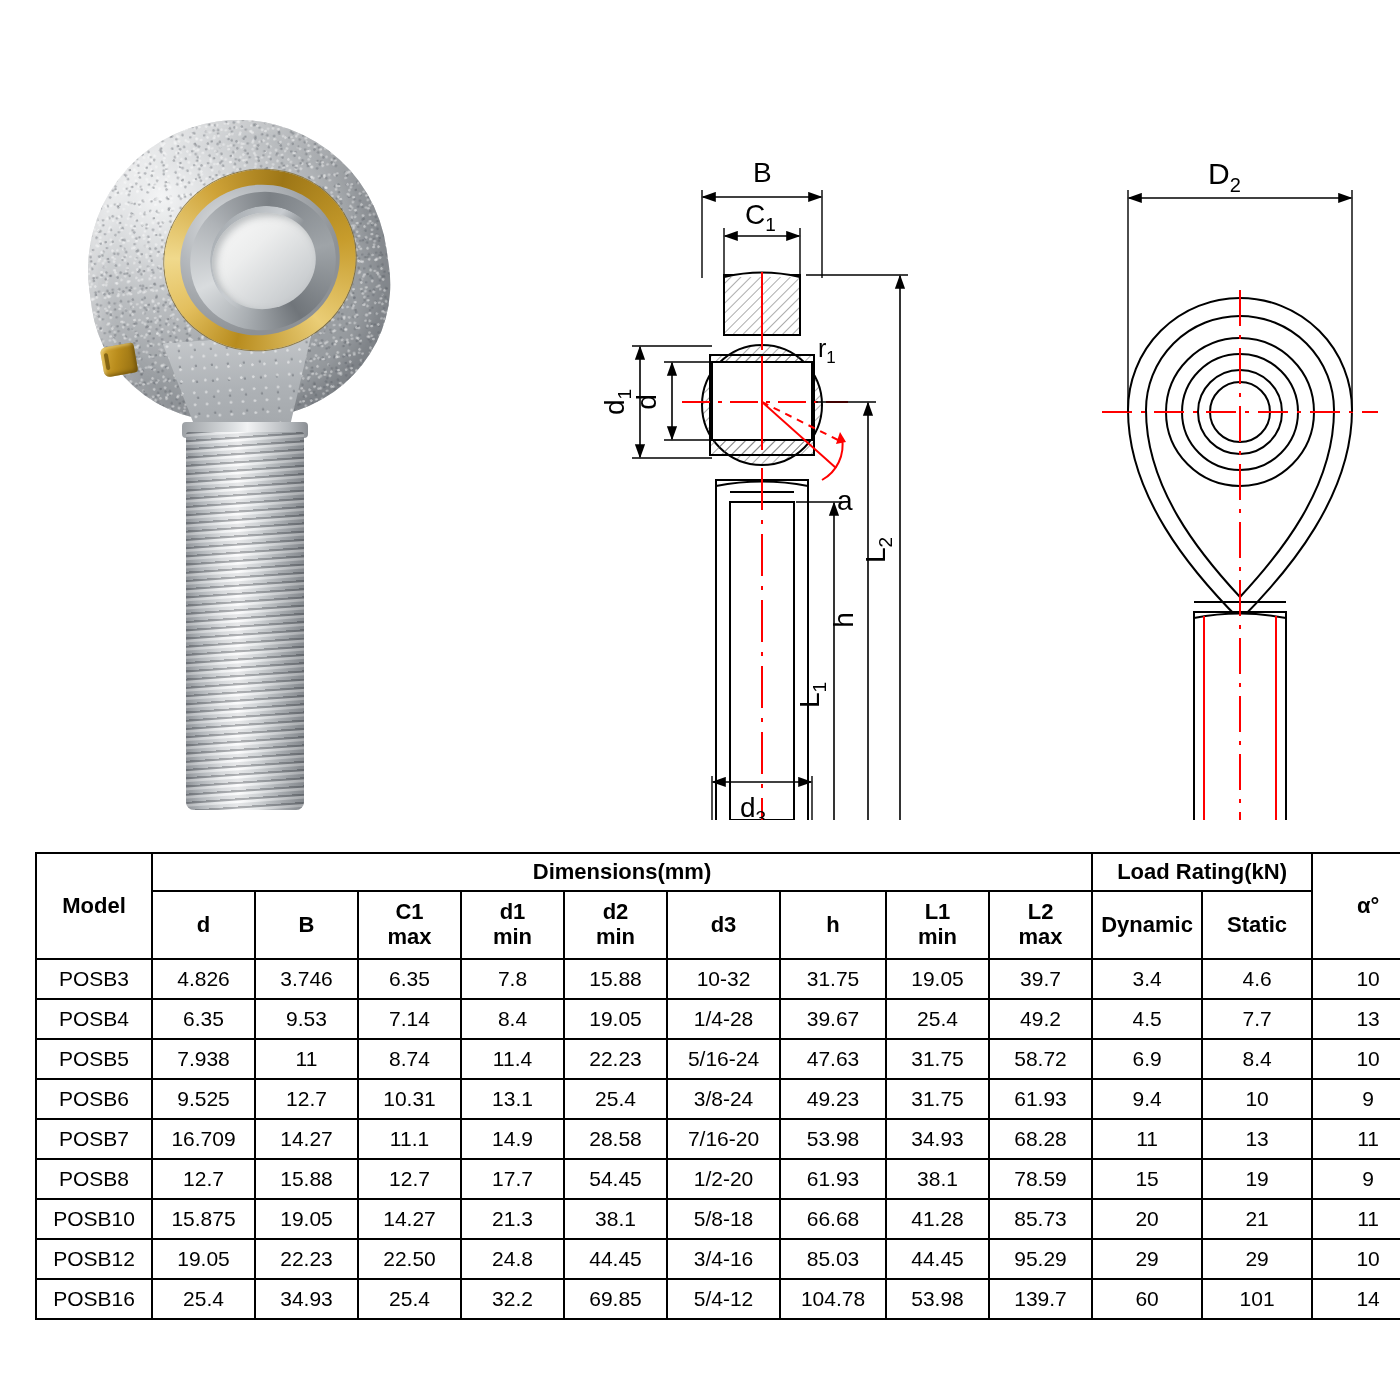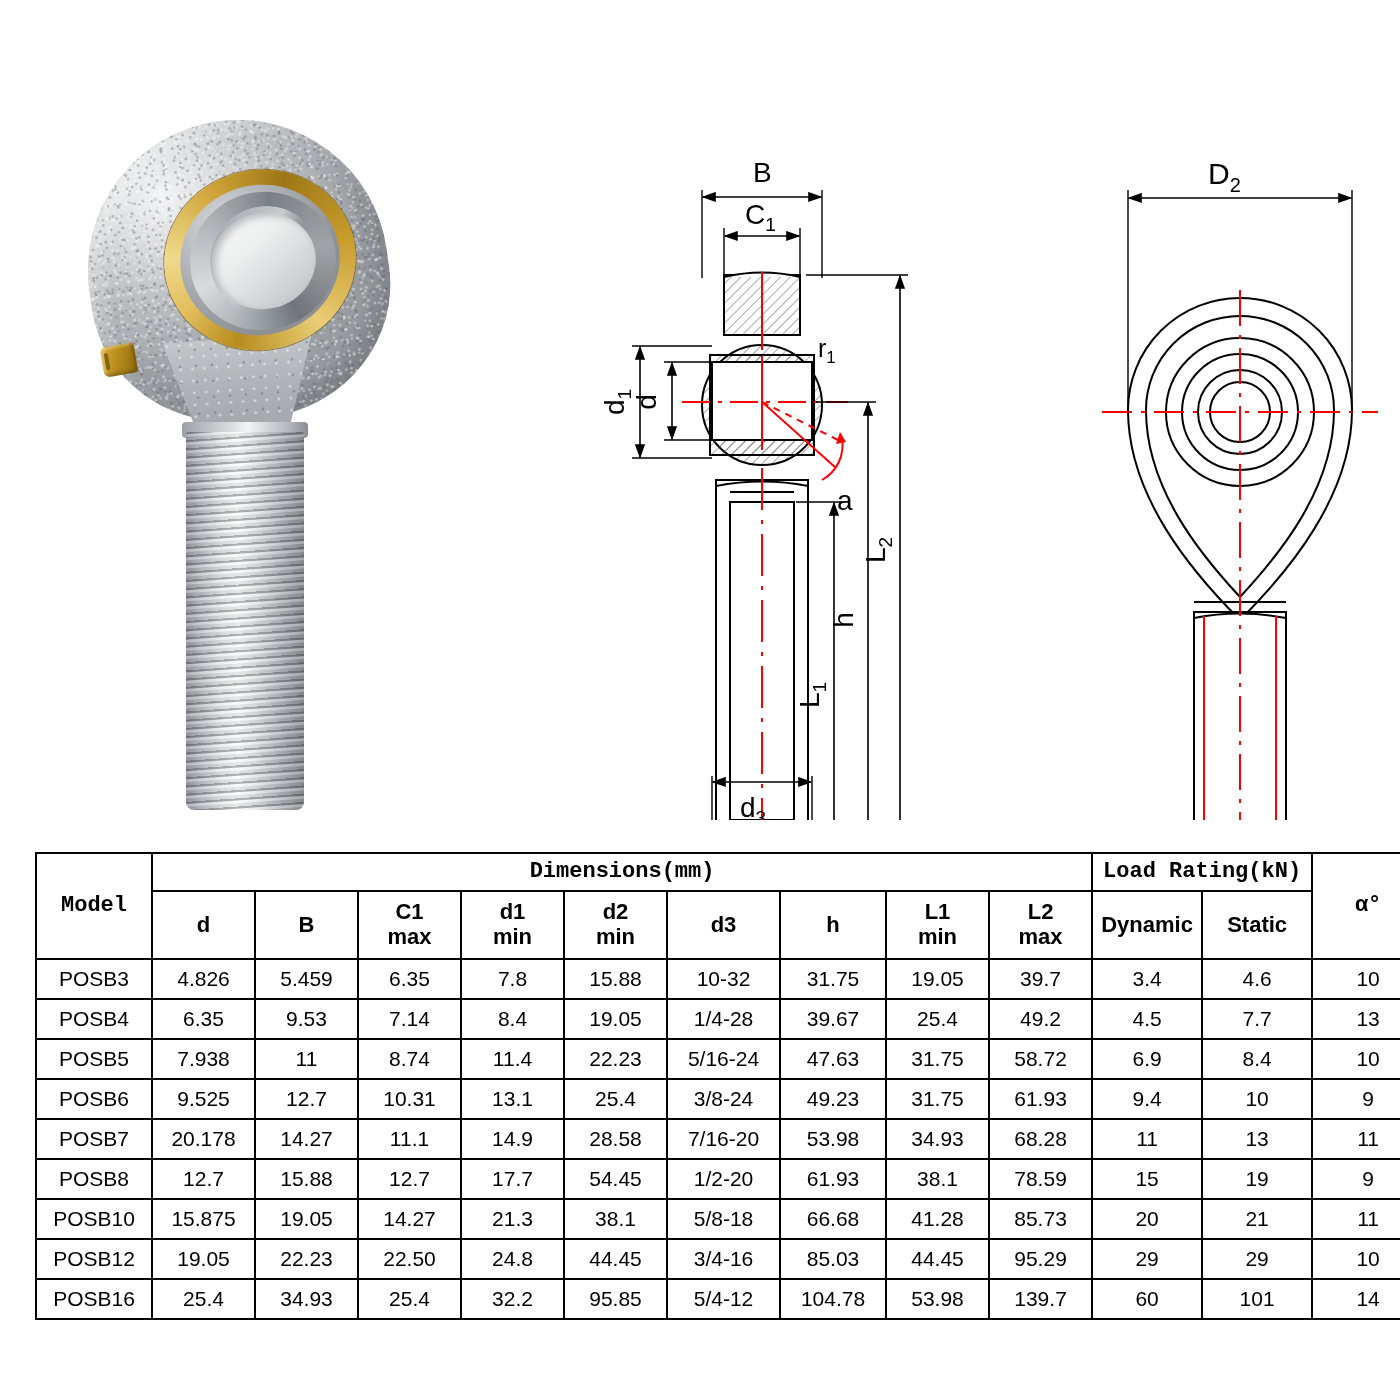--- a/index.html
+++ b/index.html
@@ -210,21 +210,21 @@
     vertical-align: middle;
     font-size: 21px;
     color: #000;
     padding: 0;
     line-height: 1.12;
   }
   table.spec th {
     font-weight: bold;
     font-size: 22px;
   }
-  table.spec thead tr.grp th { height: 36px; font-family: Liberation Mono, monospace; }
+  table.spec thead tr.grp th { height: 36px; }
   table.spec thead tr.sub th { height: 66px; }
   table.spec tbody td { height: 38px; font-weight: normal; }
   .hdr-sub { display: block; font-weight: bold; font-size: 22px; }
   
   col.c-model  { width: 116px; }
   col.c-dim    { width: 103px; }
   col.c-d3     { width: 113px; }
   col.c-h      { width: 106px; }
   col.c-load   { width: 110px; }
   col.c-alpha  { width: 112px; }
@@ -436,21 +436,21 @@
         </th>
         <th>
           <span class="hdr-sub">Static</span>
         </th>
       </tr>
     </thead>
     <tbody id="table-body">
         <tr>
           <td>POSB3</td>
           <td>4.826</td>
-          <td>5.459</td>
+          <td>3.746</td>
           <td>6.35</td>
           <td>7.8</td>
           <td>15.88</td>
           <td>10-32</td>
           <td>31.75</td>
           <td>19.05</td>
           <td>39.7</td>
           <td>3.4</td>
           <td>4.6</td>
           <td>10</td>
@@ -495,21 +495,21 @@
           <td>3/8-24</td>
           <td>49.23</td>
           <td>31.75</td>
           <td>61.93</td>
           <td>9.4</td>
           <td>10</td>
           <td>9</td>
         </tr>
         <tr>
           <td>POSB7</td>
-          <td>20.178</td>
+          <td>16.709</td>
           <td>14.27</td>
           <td>11.1</td>
           <td>14.9</td>
           <td>28.58</td>
           <td>7/16-20</td>
           <td>53.98</td>
           <td>34.93</td>
           <td>68.28</td>
           <td>11</td>
           <td>13</td>
@@ -559,21 +559,21 @@
           <td>29</td>
           <td>29</td>
           <td>10</td>
         </tr>
         <tr>
           <td>POSB16</td>
           <td>25.4</td>
           <td>34.93</td>
           <td>25.4</td>
           <td>32.2</td>
-          <td>95.85</td>
+          <td>69.85</td>
           <td>5/4-12</td>
           <td>104.78</td>
           <td>53.98</td>
           <td>139.7</td>
           <td>60</td>
           <td>101</td>
           <td>14</td>
         </tr>
       </tbody>
   </table>

